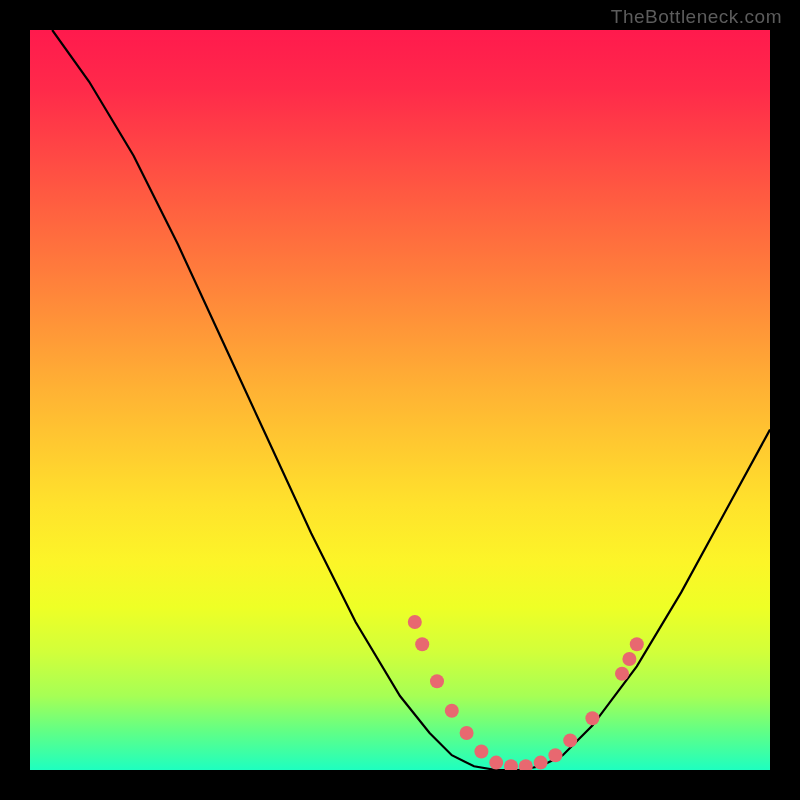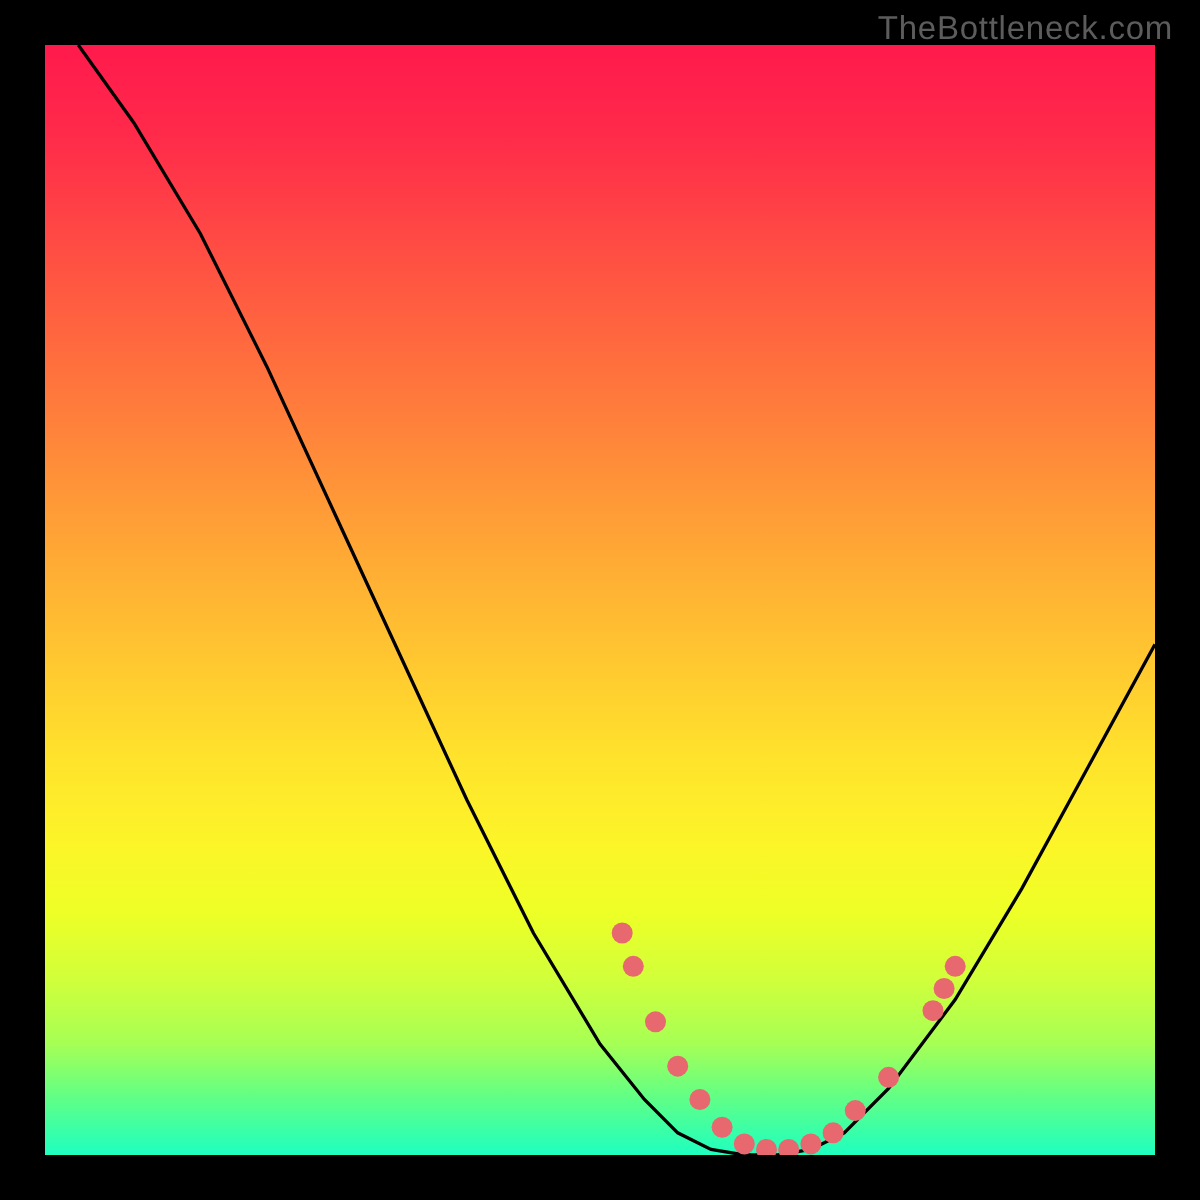--- a/index.html
+++ b/index.html
@@ -9,21 +9,21 @@
     background: #000;
     position: relative;
     overflow: hidden;
     font-family: Arial, sans-serif;
   }
   .watermark {
     position: absolute;
     top: 6px;
     right: 18px;
     color: #5c5c5c;
-    font-size: 22px;
+    font-size: 19px;
     font-weight: 500;
     letter-spacing: 0.5px;
     z-index: 10;
   }
   .plot-area {
     position: absolute;
     left: 30px;
     top: 30px;
     width: 740px;
     height: 740px;

